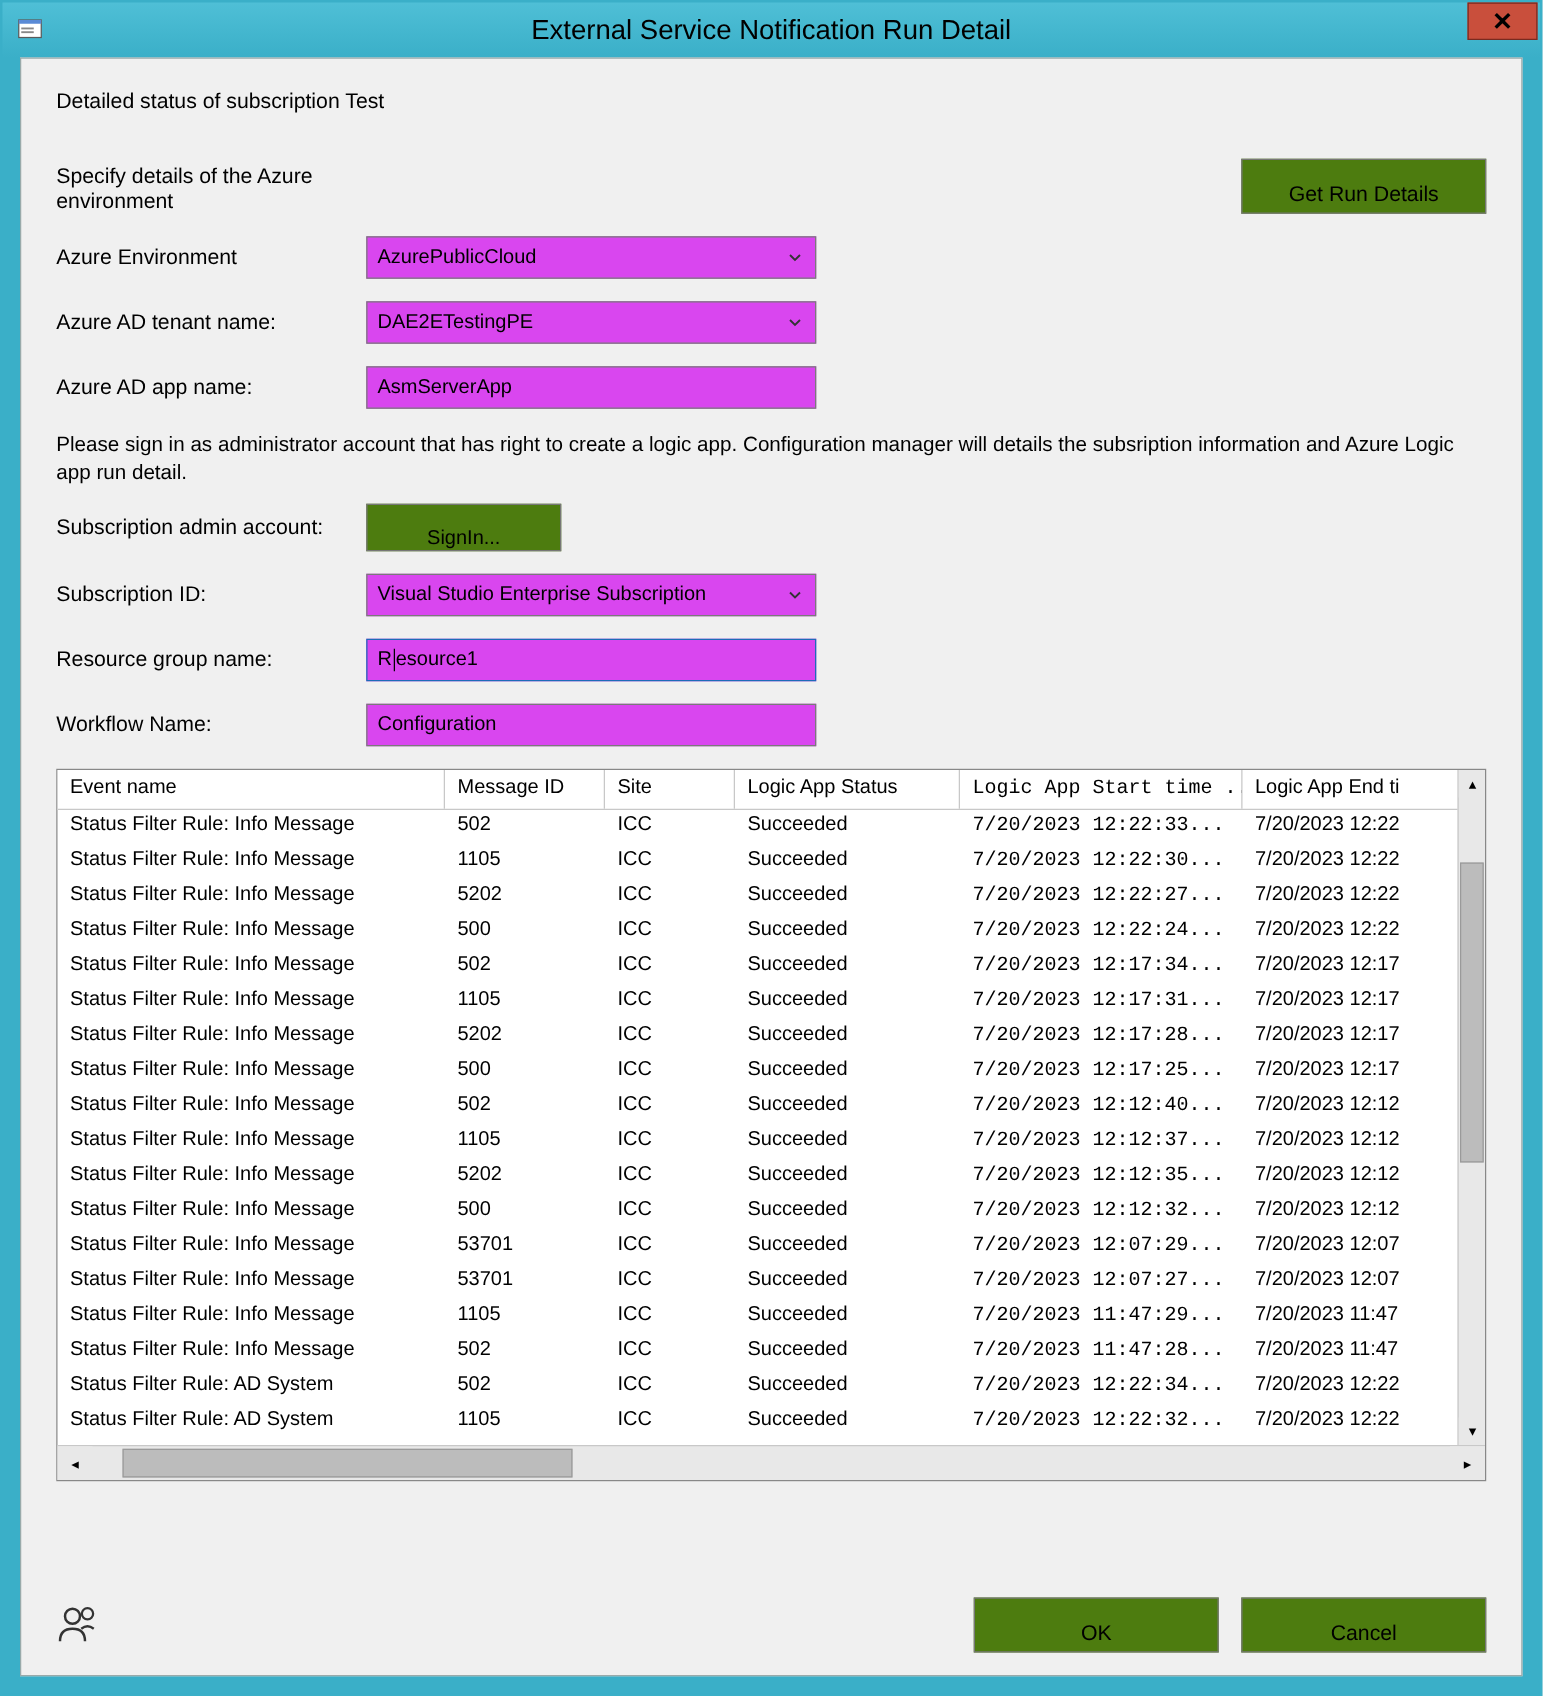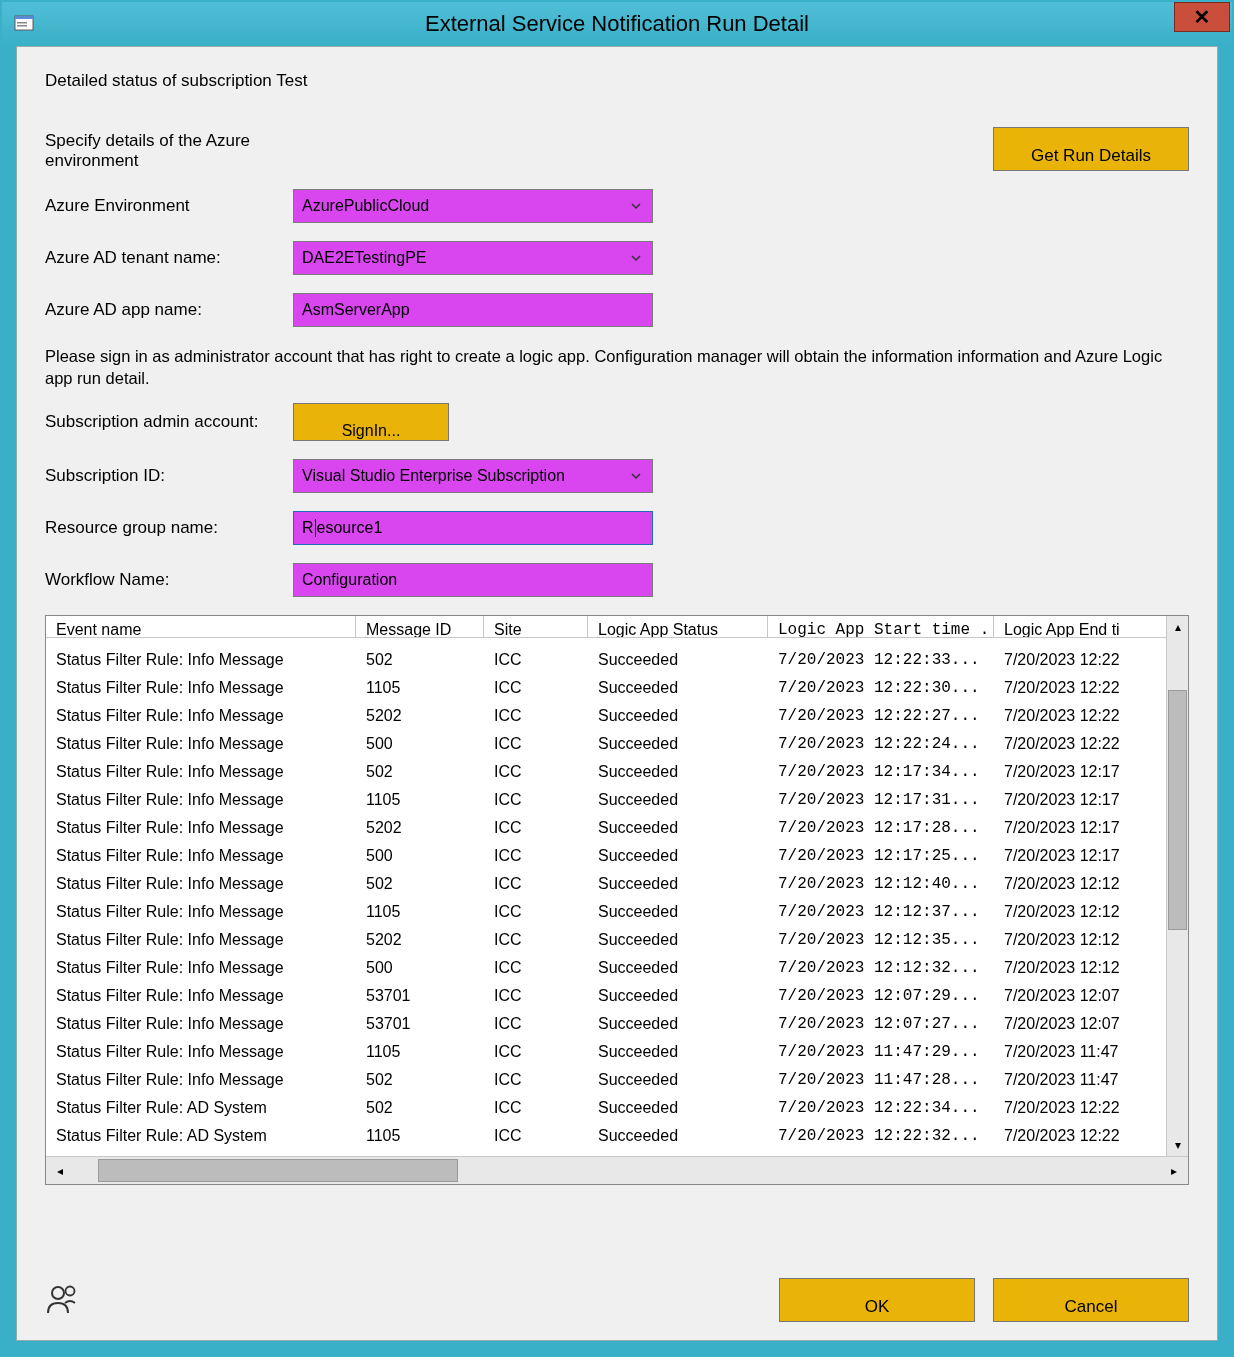--- a/index.html
+++ b/index.html
@@ -102,21 +102,21 @@
     right: 2px; top: 2px; bottom: 2px;
     width: 28px;
     display: flex;
     align-items: center;
     justify-content: center;
     pointer-events: none;
   }
   .btn {
     height: 34px;
     border: 1px solid #777;
-    background: #eab308;
+    background: #4d7c0f;
     font-family: inherit;
     font-size: 16px;
     padding: 18px 18px;
     cursor: pointer;
   }
   .btn-large {
     width: 196px;
     height: 44px;
     font-size: 17px;
   }
@@ -133,21 +133,21 @@
   .table-wrap {
     border: 1px solid #888;
     background: #fff;
     height: 570px;
     position: relative;
     overflow: hidden;
     margin-top: 6px;
   }
   .table-header {
     display: flex;
-    height: 22px;
+    height: 32px;
     background: #fff;
     border-bottom: 1px solid #c8c8c8;
     font-size: 16px;
   }
   .th {
     border-right: 1px solid #c8c8c8;
     padding: 5px 10px;
     white-space: nowrap;
     overflow: hidden;
   }
@@ -290,21 +290,21 @@
 
     <div class="row">
       <div class="label-col">Azure AD app name:</div>
       <div class="field-col">
         <div class="field-box">
           <span>AsmServerApp</span>
         </div>
       </div>
     </div>
 
-    <div class="instruct">Please sign in as administrator account that has right to create a logic app. Configuration manager will obtain the information information and Azure Logic app run detail.</div>
+    <div class="instruct">Please sign in as administrator account that has right to create a logic app. Configuration manager will details the subsription information and Azure Logic app run detail.</div>
 
     <div class="row">
       <div class="label-col">Subscription admin account:</div>
       <div class="field-col">
         <button class="btn" style="width:156px;">SignIn...</button>
       </div>
     </div>
 
     <div class="row">
       <div class="label-col">Subscription ID:</div>

